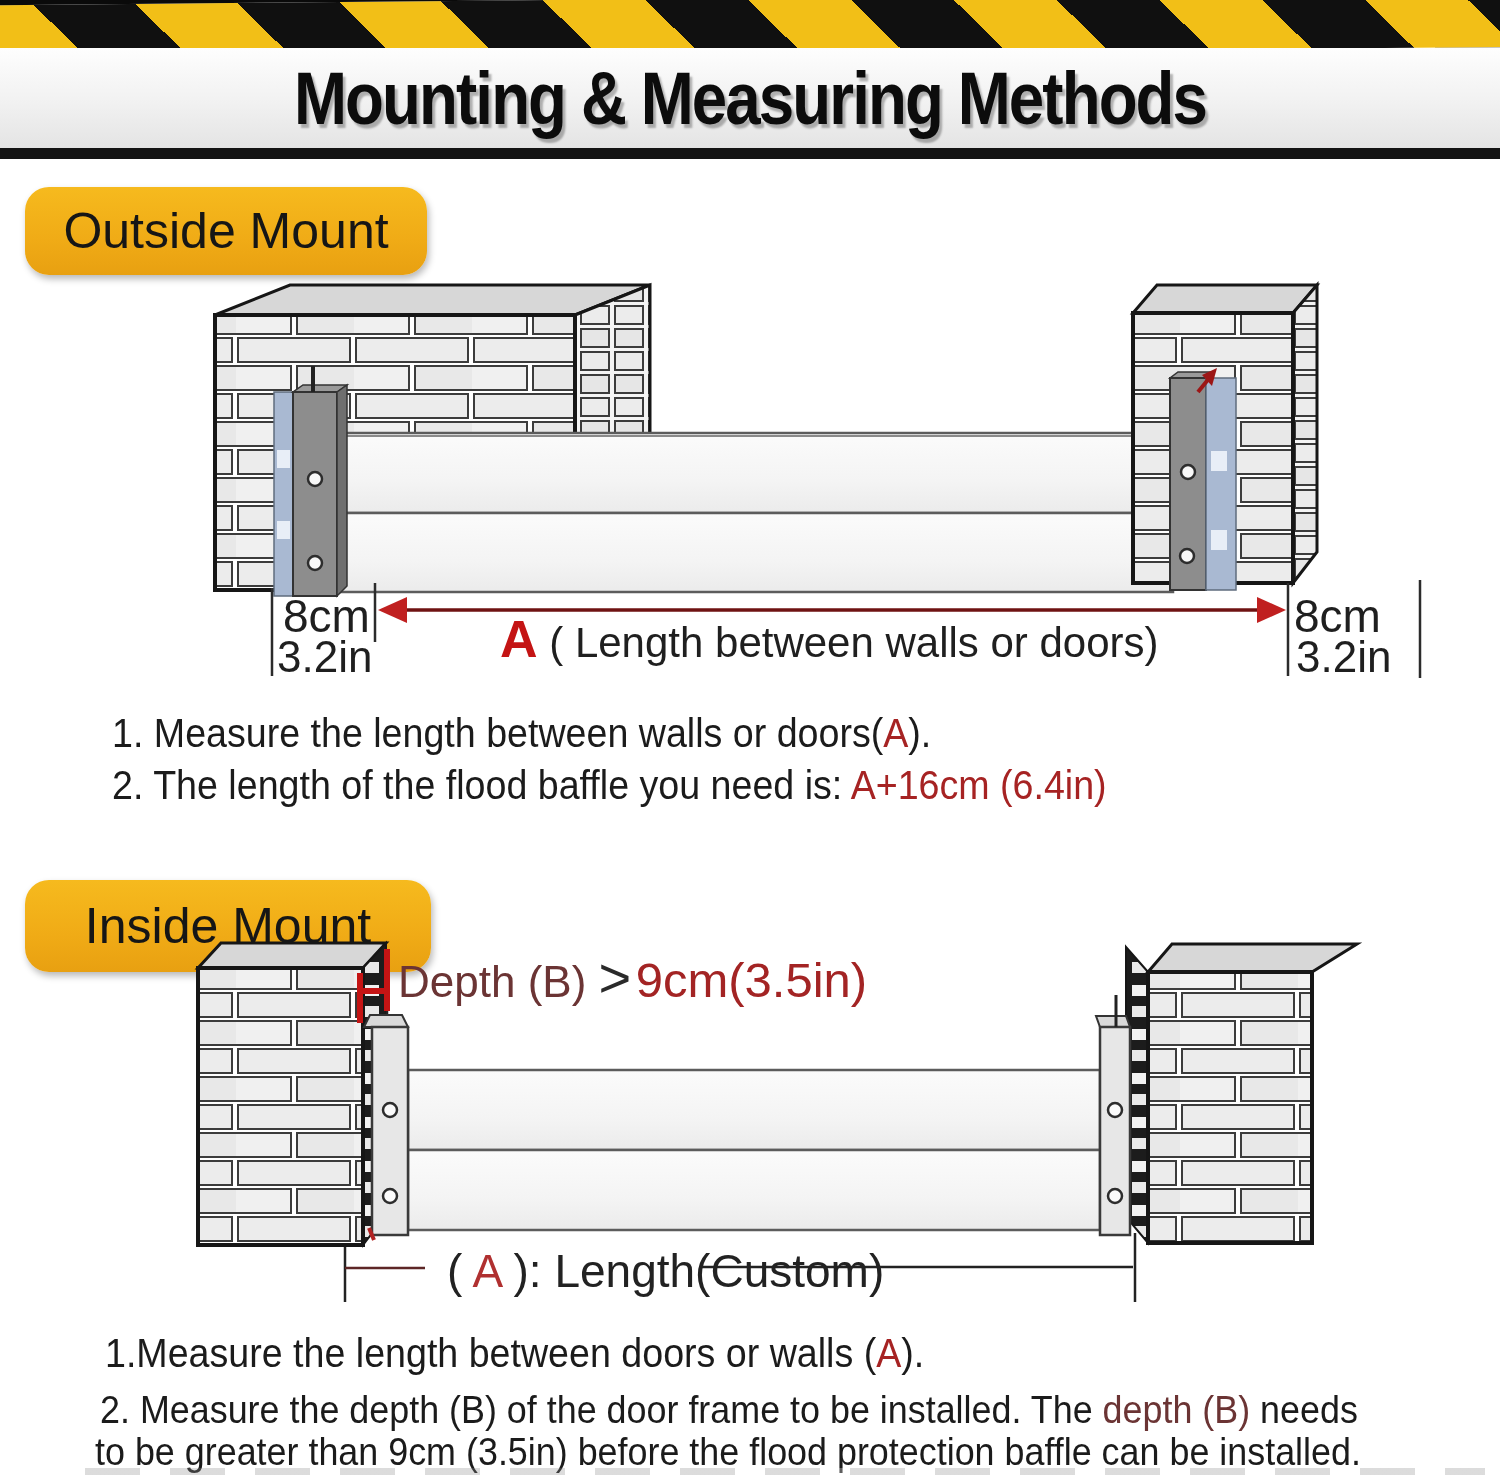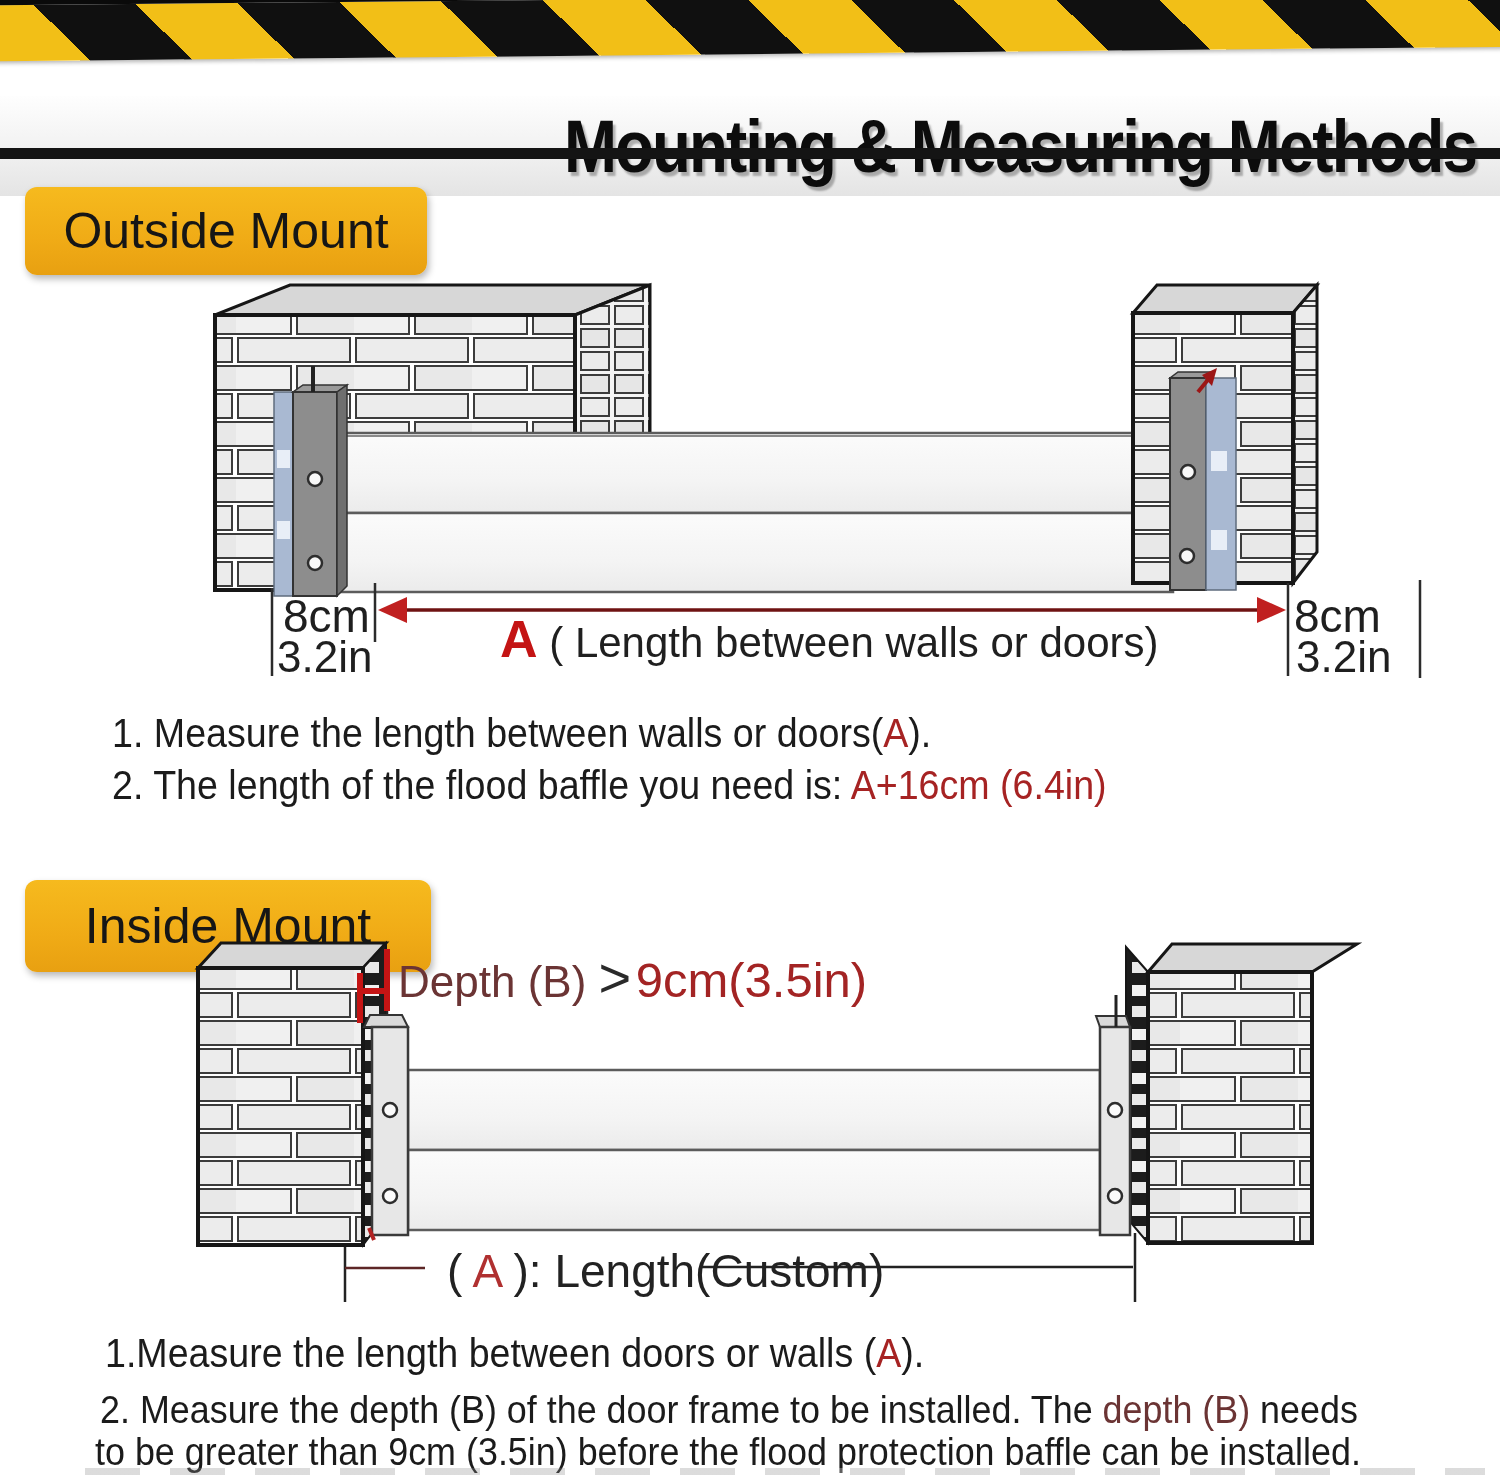--- a/index.html
+++ b/index.html
@@ -16,34 +16,34 @@
     transform:rotate(-0.55deg);
     background:repeating-linear-gradient(45deg,
       var(--hazard-yellow,#f2bf17) 0 72px,
       var(--hazard-black,#101010) 72px 144px);
     border-top:6px solid #0a0a0a;
     box-shadow:0 2px 4px rgba(0,0,0,.3);
   }
   .title-band{
     position:absolute;top:48px;left:0;width:1500px;height:100px;
     background:linear-gradient(180deg,#fefefe 0%,#f1f1f1 55%,#e4e4e4 100%);
-    display:flex;align-items:center;justify-content:flex-end;margin-top:48px;
+    display:flex;align-items:center;justify-content:center;
   }
   .title{
     font-size:67px;font-weight:bold;letter-spacing:-2px;color:#0c0c0c;
     transform:scale(0.95,1.1);
     text-shadow:3px 3px 2px rgba(0,0,0,.28);
     white-space:nowrap;
   }
   .black-bar{position:absolute;top:148px;left:0;width:1500px;height:11px;background:#141414;}
   
   .badge{
     position:absolute;left:25px;width:402px;height:88px;
     background:linear-gradient(180deg,#f6ba1e 0%,var(--badge-yellow,#f0ab16) 60%,#e8a011 100%);
-    border-radius:12px;
+    border-radius:24px;
     display:flex;align-items:center;justify-content:center;
     font-size:50px;color:#161616;
     box-shadow:2px 4px 7px rgba(0,0,0,.28);
     white-space:nowrap;
   }
   #badge-outside{top:187px;}
   #badge-inside{top:880px;height:92px;width:406px;}
   
   .diagram{position:absolute;left:0;width:1500px;}
   

